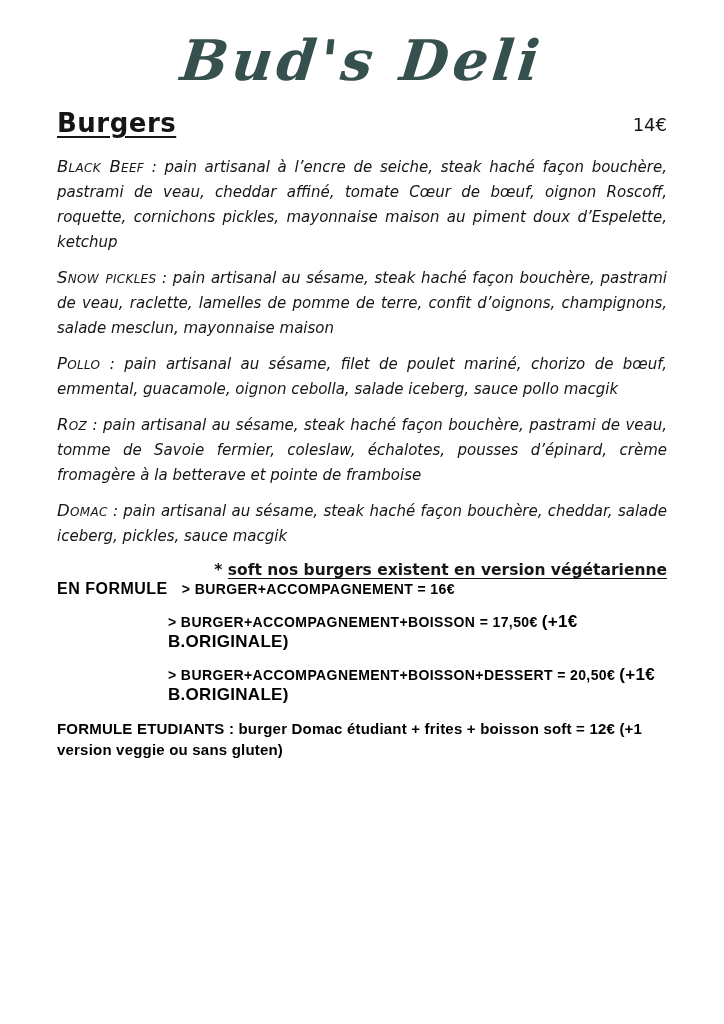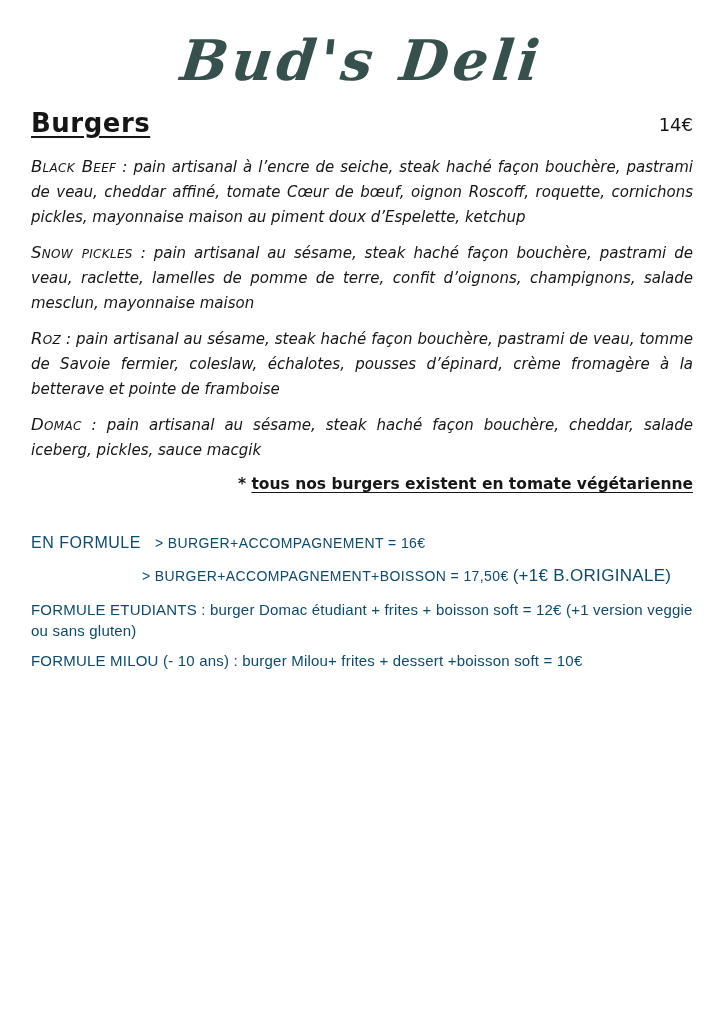--- a/index.html
+++ b/index.html
@@ -6,21 +6,21 @@
   html, body { background: #ffffff; }
   .page {
     width: 724px;
     height: 1024px;
     background: #ffffff;
     position: relative;
     overflow: hidden;
     font-family: "DejaVu Sans", sans-serif;
     color: #161616;
   }
-  .content { padding: 0 31px; }
+  .content { padding: 0 57px; }
 
   
   .logo-wrap {
     text-align: center;
     padding-top: 30px;
     height: 100px;
   }
   .logo-text {
     display: inline-block;
     font-family: "DejaVu Serif", serif;
@@ -75,24 +75,23 @@
     font-weight: bold;
     margin-top: 12px;
   }
   .veggie-note-text {
     text-decoration: underline;
     text-underline-offset: 3px;
   }
 
   
   .formules {
-    margin-top: 40px;
     font-family: "Liberation Sans", sans-serif;
-    font-weight: normal;
-    color: #0c4a6e;
+    font-weight: bold;
+    color: #000000;
   }
   .formule-row {
     display: flex;
     align-items: baseline;
     margin-bottom: 13px;
   }
   .en-formule-label {
     font-size: 16px;
     letter-spacing: 0.5px;
     margin-right: 14px;
@@ -129,42 +128,49 @@
     </div>
 
     <div>
       <p class="burger-item">
         <span class="burger-name">Black Beef</span><span class="burger-sep"> : </span><span>pain artisanal à l’encre de seiche, steak haché façon bouchère, pastrami de veau, cheddar affiné, tomate Cœur de bœuf, oignon Roscoff, roquette, cornichons pickles, mayonnaise maison au piment doux d’Espelette, ketchup</span>
       </p>
       <p class="burger-item">
         <span class="burger-name">Snow pickles</span><span class="burger-sep"> : </span><span>pain artisanal au sésame, steak haché façon bouchère, pastrami de veau, raclette, lamelles de pomme de terre, confit d’oignons, champignons, salade mesclun, mayonnaise maison</span>
       </p>
       <p class="burger-item">
+        <span class="burger-name">Pollo</span><span class="burger-sep"> : </span><span>pain artisanal au sésame, filet de poulet mariné, chorizo de bœuf, emmental, guacamole, oignon cebolla, salade iceberg, sauce pollo macgik</span>
+      </p>
+      <p class="burger-item">
         <span class="burger-name">Roz</span><span class="burger-sep"> : </span><span>pain artisanal au sésame, steak haché façon bouchère, pastrami de veau, tomme de Savoie fermier, coleslaw, échalotes, pousses d’épinard, crème fromagère à la betterave et pointe de framboise</span>
       </p>
       <p class="burger-item">
         <span class="burger-name">Domac</span><span class="burger-sep"> : </span><span>pain artisanal au sésame, steak haché façon bouchère, cheddar, salade iceberg, pickles, sauce macgik</span>
       </p>
     </div>
 
     <div class="veggie-note">
-      <span>* </span><span class="veggie-note-text">tous nos burgers existent en tomate végétarienne</span>
+      <span>* </span><span class="veggie-note-text">soft nos burgers existent en version végétarienne</span>
     </div>
 
     <div class="formules">
       <div class="formule-row">
         <span class="en-formule-label">EN FORMULE</span>
         <span class="formule-option">
           <span class="opt-text">&gt; BURGER+ACCOMPAGNEMENT = 16€</span><span class="opt-suffix"></span>
         </span>
       </div>
       <div class="formule-row indented">
         <span class="formule-option">
           <span class="opt-text">&gt; BURGER+ACCOMPAGNEMENT+BOISSON = 17,50€</span><span class="opt-suffix">(+1€ B.ORIGINALE)</span>
         </span>
       </div>
+      <div class="formule-row indented">
+        <span class="formule-option">
+          <span class="opt-text">&gt; BURGER+ACCOMPAGNEMENT+BOISSON+DESSERT = 20,50€</span><span class="opt-suffix">(+1€ B.ORIGINALE)</span>
+        </span>
+      </div>
 
       <p class="formule-para">FORMULE ETUDIANTS : burger Domac étudiant + frites + boisson soft = 12€ (+1 version veggie ou sans gluten)</p>
-      <p class="formule-para">FORMULE MILOU (- 10 ans) : burger Milou+ frites + dessert +boisson soft = 10€</p>
     </div>
 
   </div>
 </div>
 
 </body></html>

